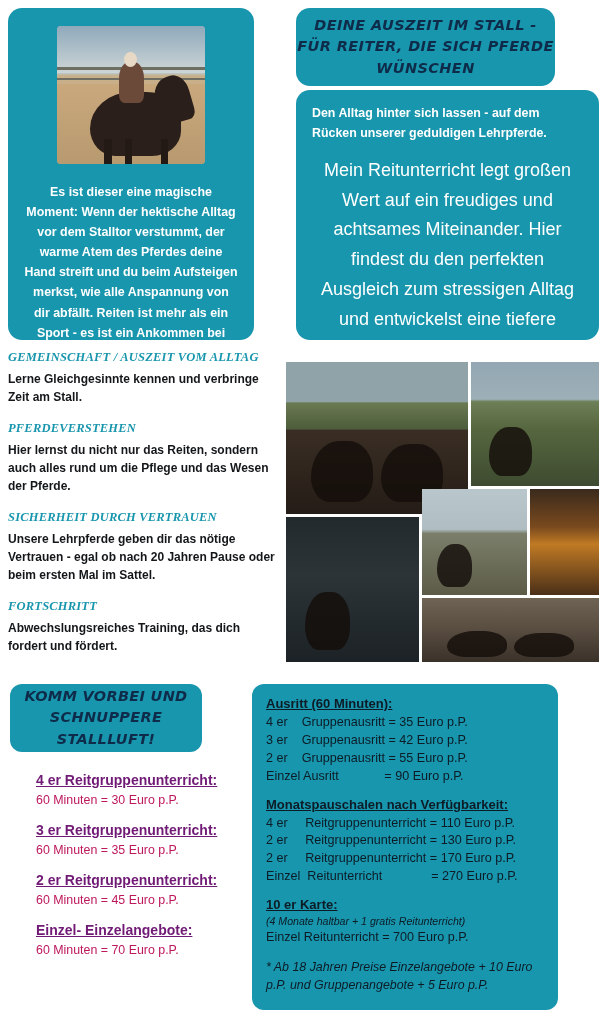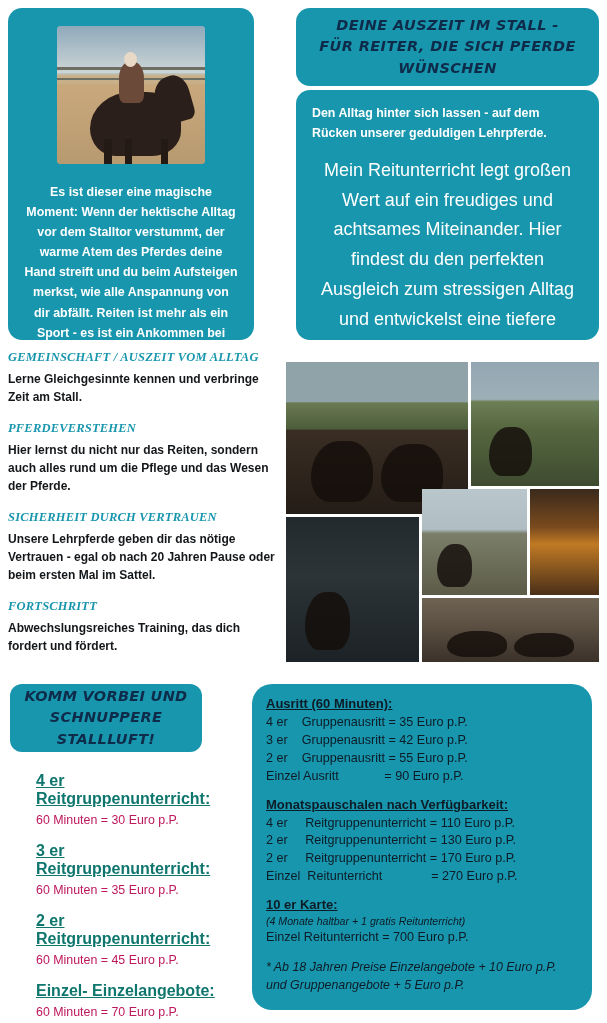--- a/index.html
+++ b/index.html
@@ -77,21 +77,21 @@
     line-height: 1.62;
     font-weight: bold;
     text-align: center;
     color: #ffffff;
   }
 
   
   .hero-title {
     position: absolute;
     left: 296px; top: 8px;
-    width: 303px; height: 78px;
+    width: 259px; height: 78px;
     background: #1896ad;
     border-radius: 14px;
     display: flex; flex-direction: column;
     align-items: center; justify-content: center;
     color: #0f2b4a;
     text-align: center;
     font-family: "DejaVu Sans", sans-serif;
     font-weight: bold;
     font-style: italic;
     font-size: 14.5px;
@@ -195,37 +195,37 @@
   .prices-left {
     position: absolute;
     left: 22px; top: 760px;
     width: 222px; height: 250px;
     background: #ffffff;
     border-radius: 10px;
     padding: 12px 14px;
   }
   .price-block { margin-bottom: 15px; }
   .price-block .ttl {
-    font-size: 16px;
-    font-weight: bold;
-    color: #0f766e;
+    font-size: 14px;
+    font-weight: bold;
+    color: #701a75;
     text-decoration: underline;
     margin-bottom: 5px;
   }
   .price-block .sub {
     font-size: 12.4px;
     color: #be185d;
   }
 
   .prices-right {
     position: absolute;
     left: 252px; top: 684px;
-    width: 340px; height: 326px;
-    background: #1896ad;
-    border-radius: 20px;
+    width: 306px; height: 326px;
+    background: #1896ad;
+    border-radius: 12px;
     padding: 12px 14px;
     color: #0d1b26;
   }
   .pr-h {
     font-size: 13px;
     font-weight: bold;
     text-decoration: underline;
     margin-bottom: 3px;
     color: #0d1b26;
   }

